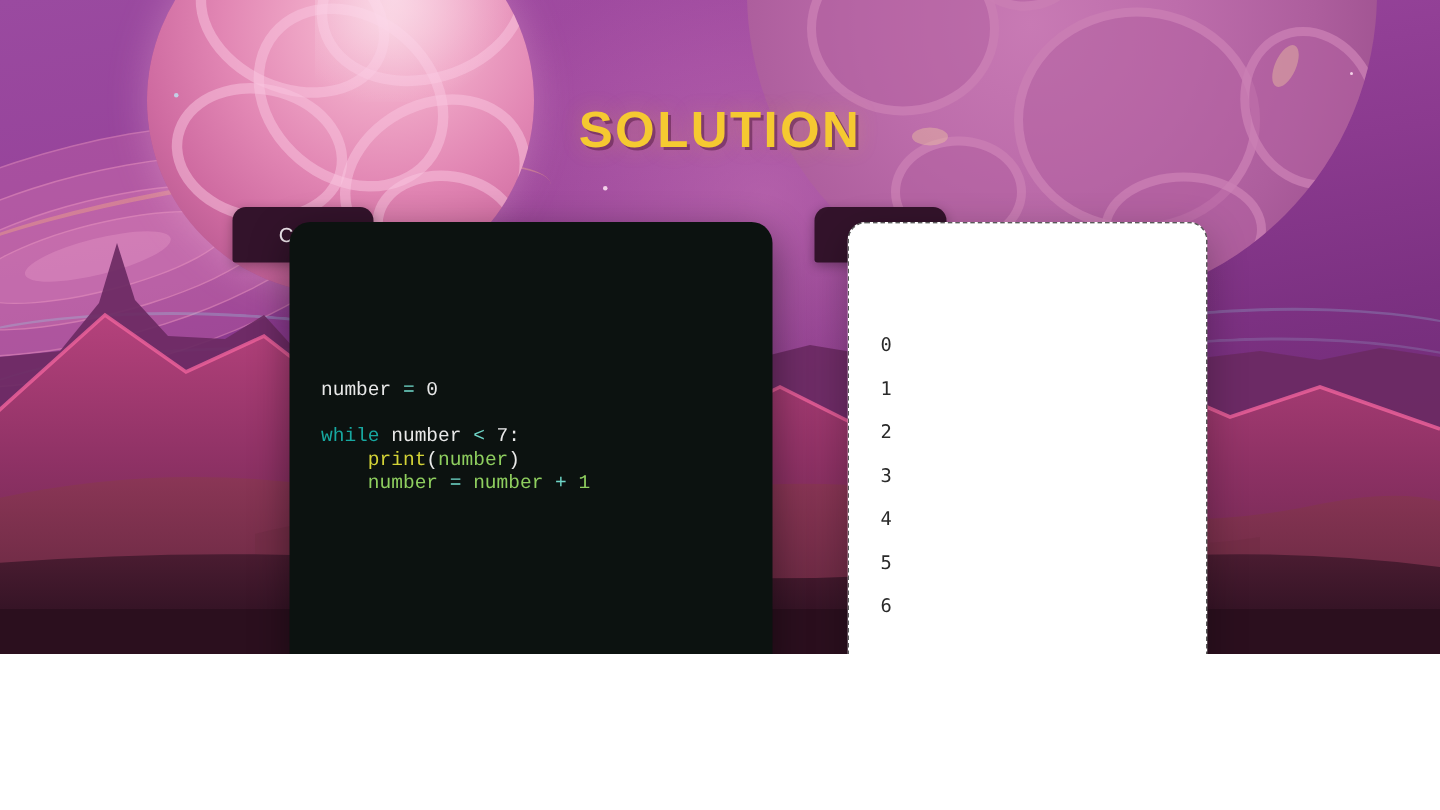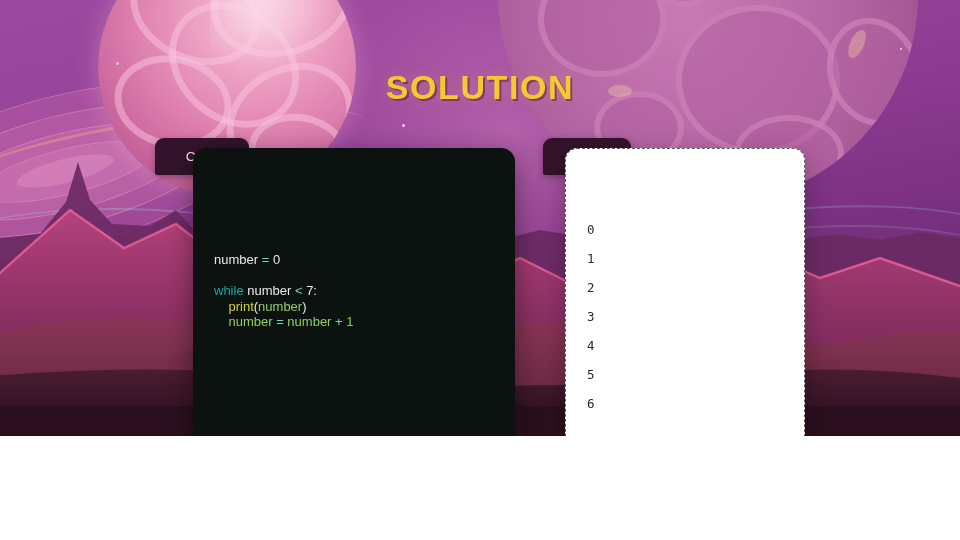--- a/index.html
+++ b/index.html
@@ -167,21 +167,21 @@
   #code-panel {
     position: absolute; left: 193px; top: 148px; width: 322px; height: 303px;
     background: #0c1210;
     border-radius: 14px;
     box-shadow: 0 8px 26px rgba(0,0,0,0.42);
     overflow: hidden;
   }
   #code-pre {
     position: absolute; left: 21px; top: 104px;
     margin: 0;
-    font-family: Liberation Sans, sans-serif;
+    font-family: Liberation Mono, monospace;
     font-size: 13px;
     line-height: 15.6px;
     white-space: pre;
     color: #e8e8e8;
   }
   .kw  { color: #17a8a0; }
   .op  { color: #6fd6c8; }
   .fn  { color: #d4d437; }
   .gr  { color: #8fcf5f; }
   .wt  { color: #e9e9e9; }

